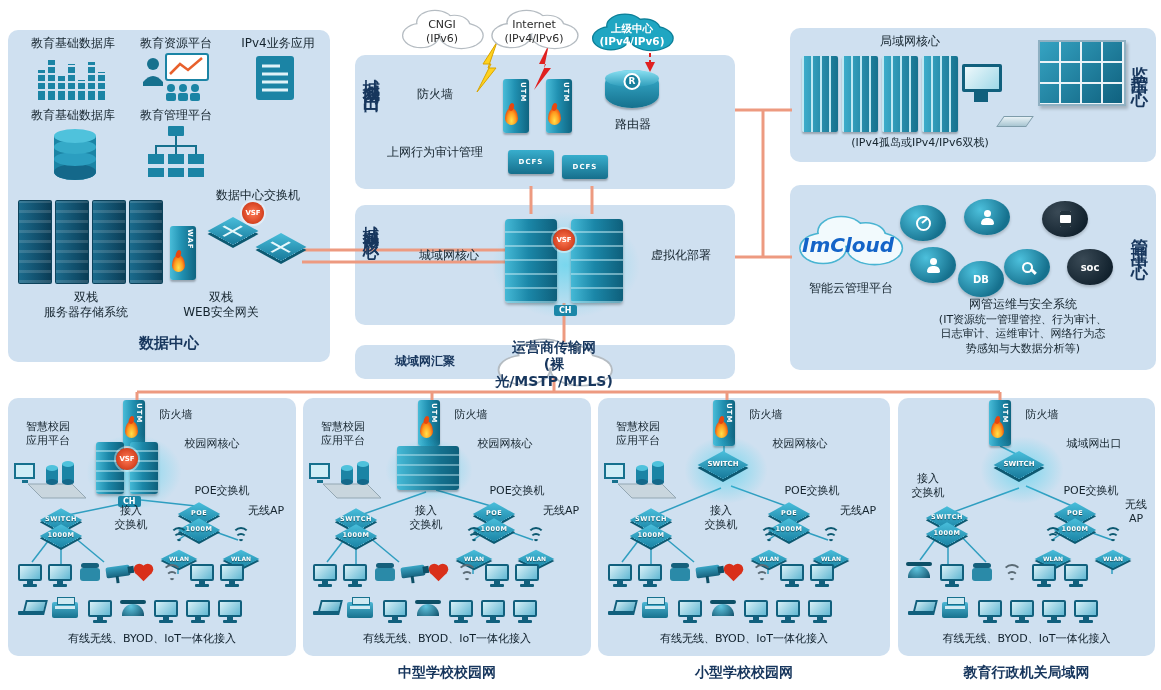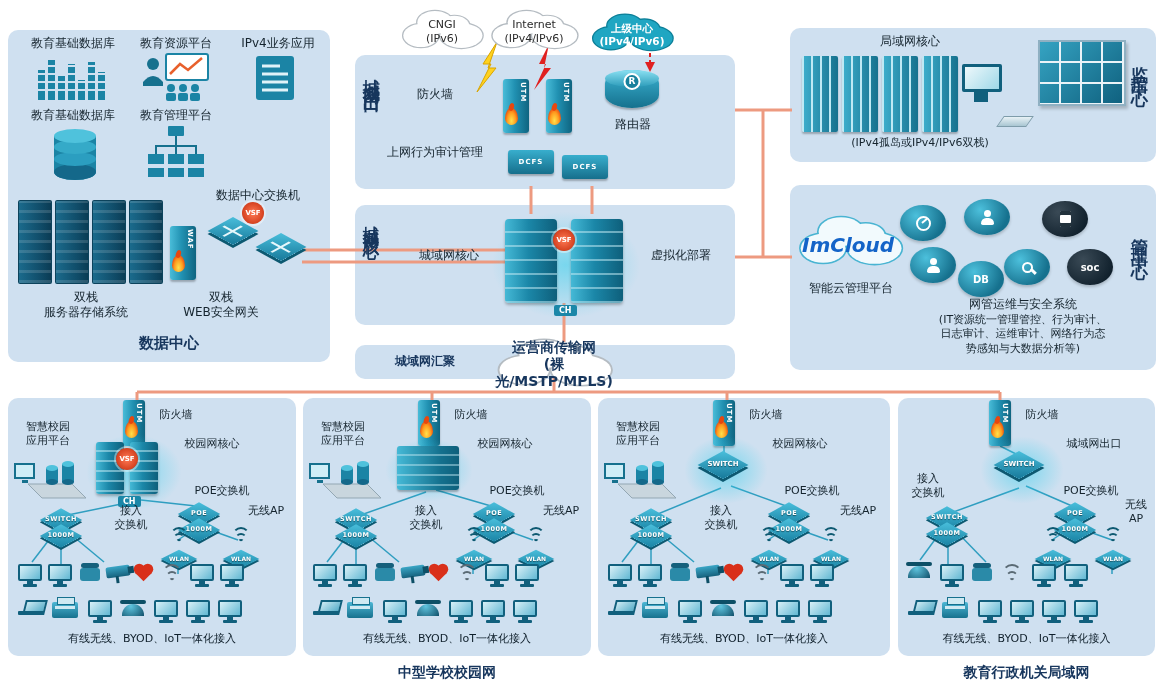--- a/index.html
+++ b/index.html
@@ -652,20 +652,21 @@
       <span class="lap" style="left:0;top:44px"></span>
       <span class="prn" style="left:34px;top:46px"></span>
       <span class="mon" style="left:70px;top:44px"></span>
       <span class="dome" style="left:104px;top:48px"></span>
       <span class="mon" style="left:136px;top:44px"></span>
       <span class="mon" style="left:168px;top:44px"></span>
       <span class="mon" style="left:200px;top:44px"></span>
     </div>
     <div class="lbl blbl" style="left:0;right:0;top:234px">有线无线、BYOD、IoT一体化接入</div>
   </div>
+  <div class="title" style="left:598px;top:664px;width:292px">小型学校校园网</div>
 
   <div class="panel campus" id="c4" style="left:898px;top:398px;width:257px;height:258px">
     <svg class="cwires" viewBox="0 0 257 258">
       <g stroke="#2f9ec0" stroke-width="1.5" fill="none">
         <path d="M102,48 L118,56"></path>
           <path d="M121,90 L50,116"></path>
           <path d="M128,88 L174,108"></path>
         <path d="M50,136 V166"></path>
           <path d="M44,132 L22,162"></path>
           <path d="M57,132 L88,164"></path>

